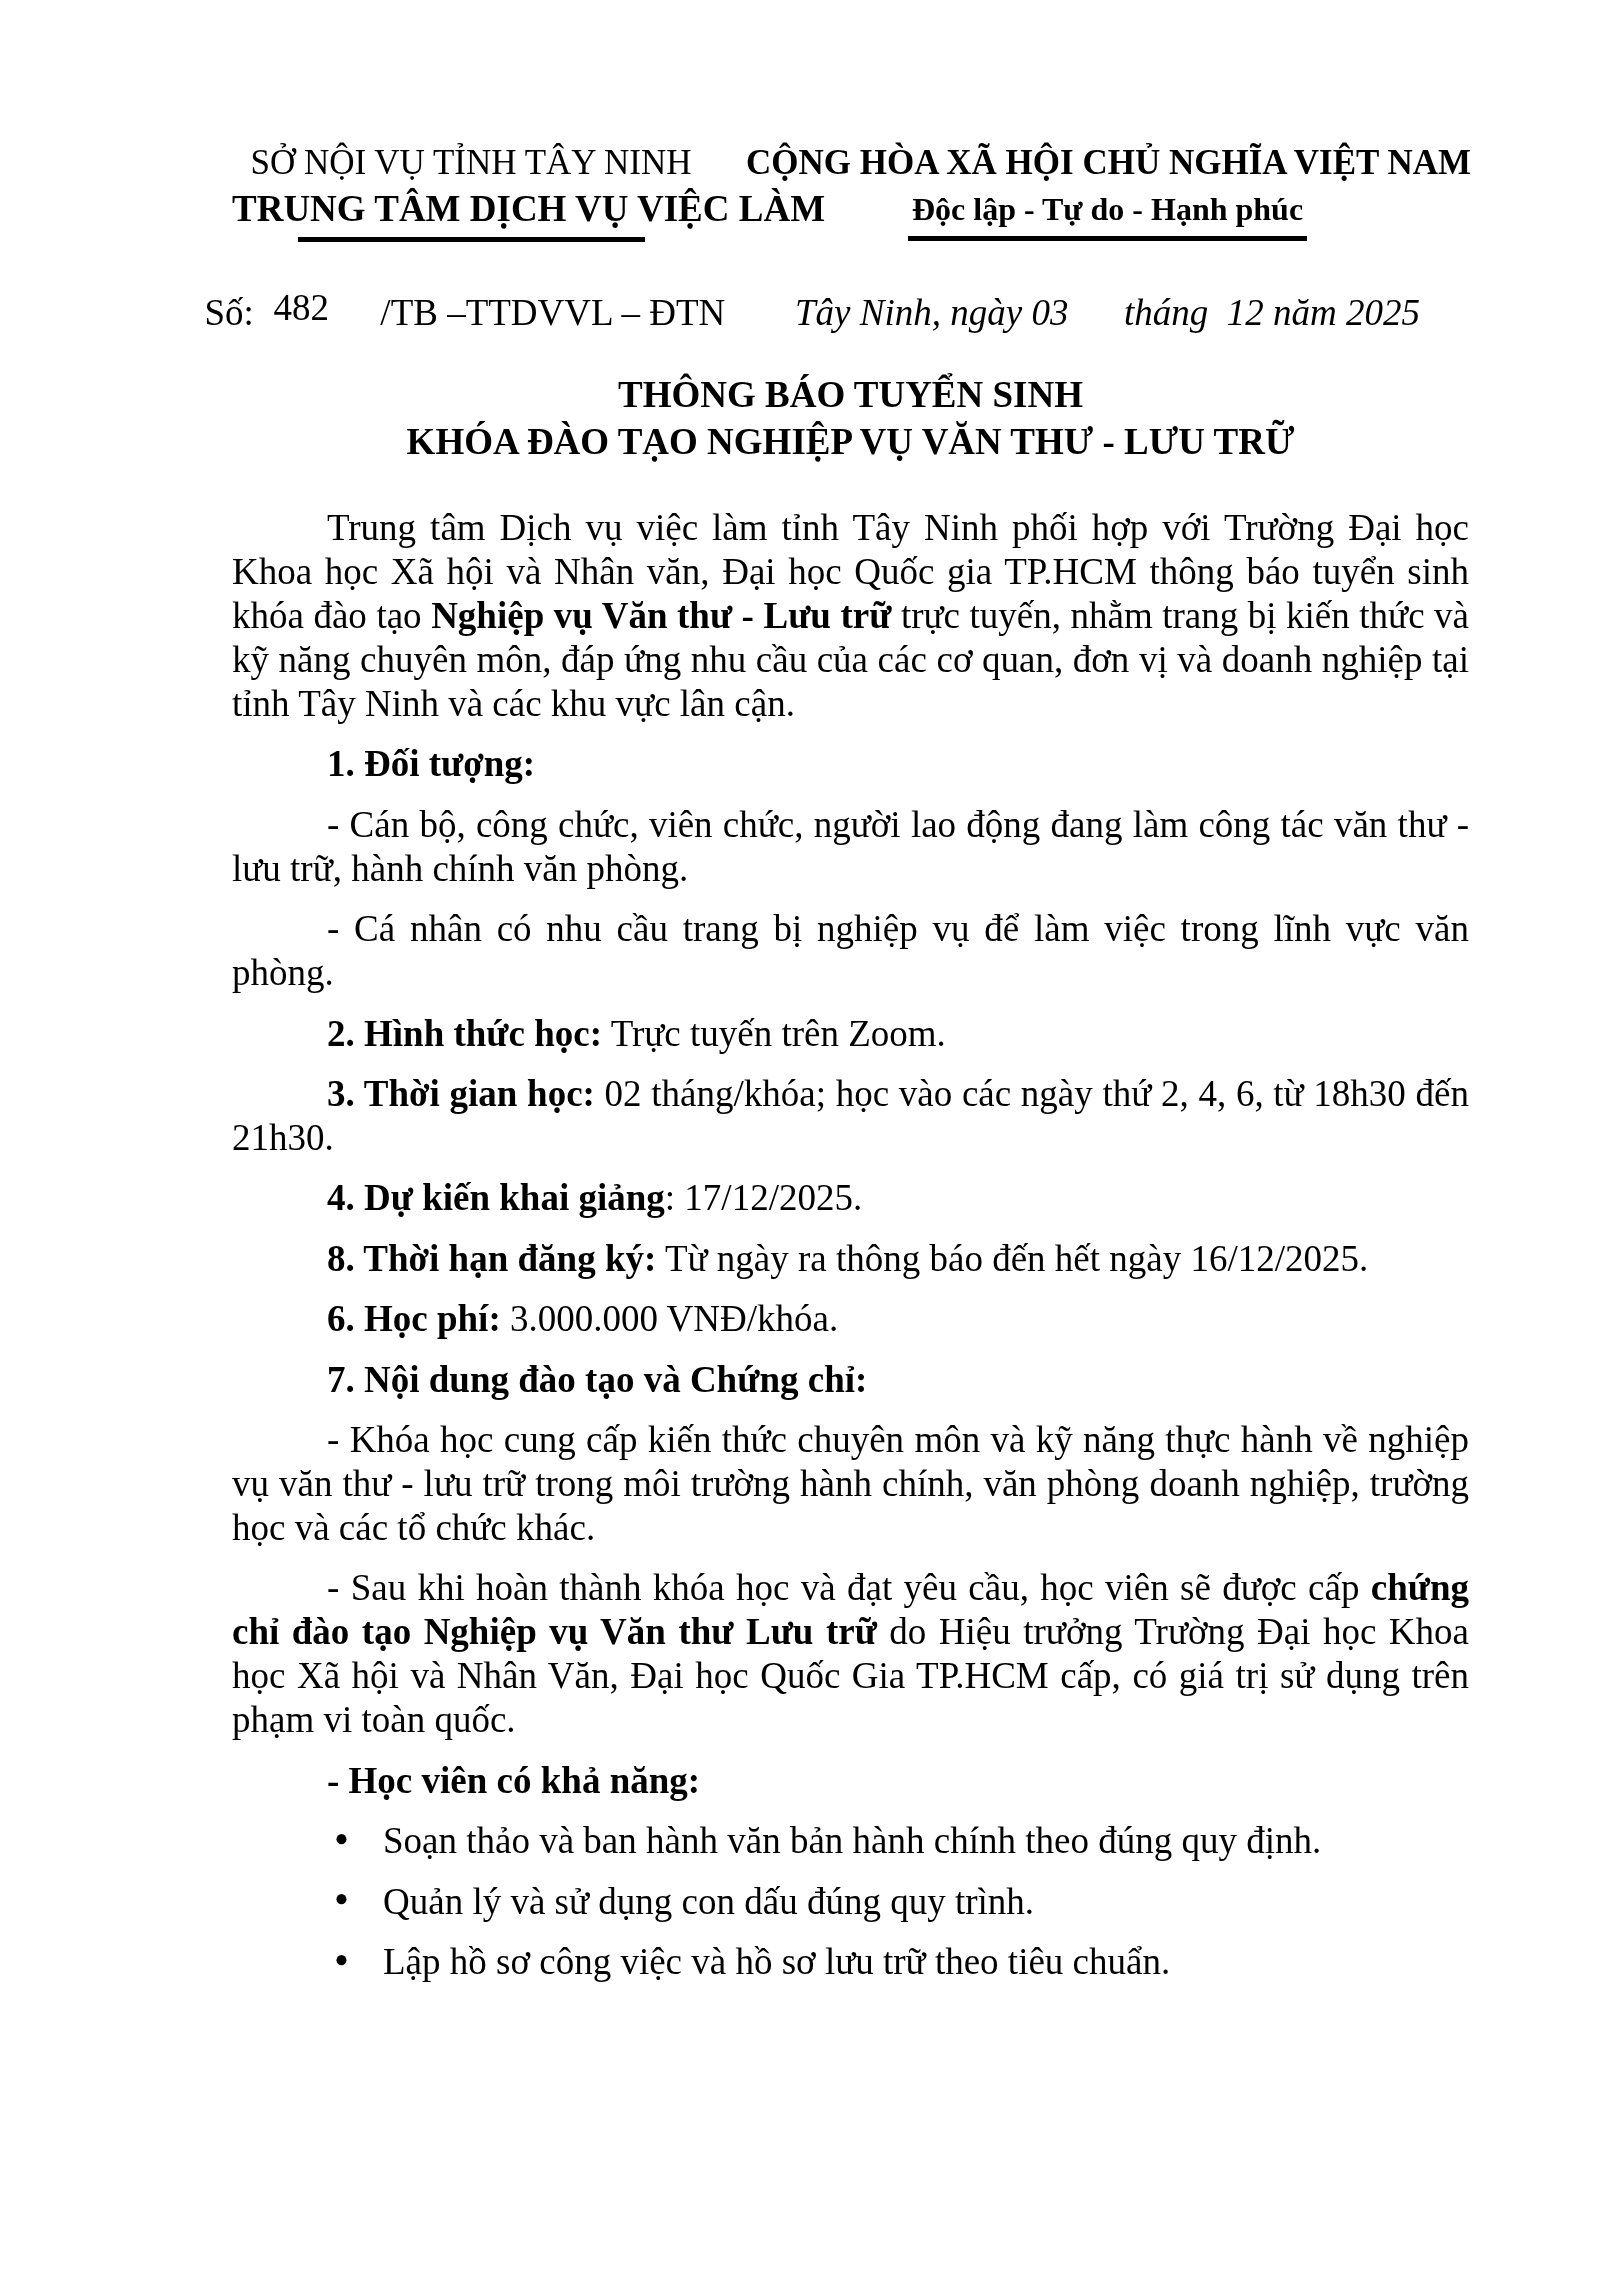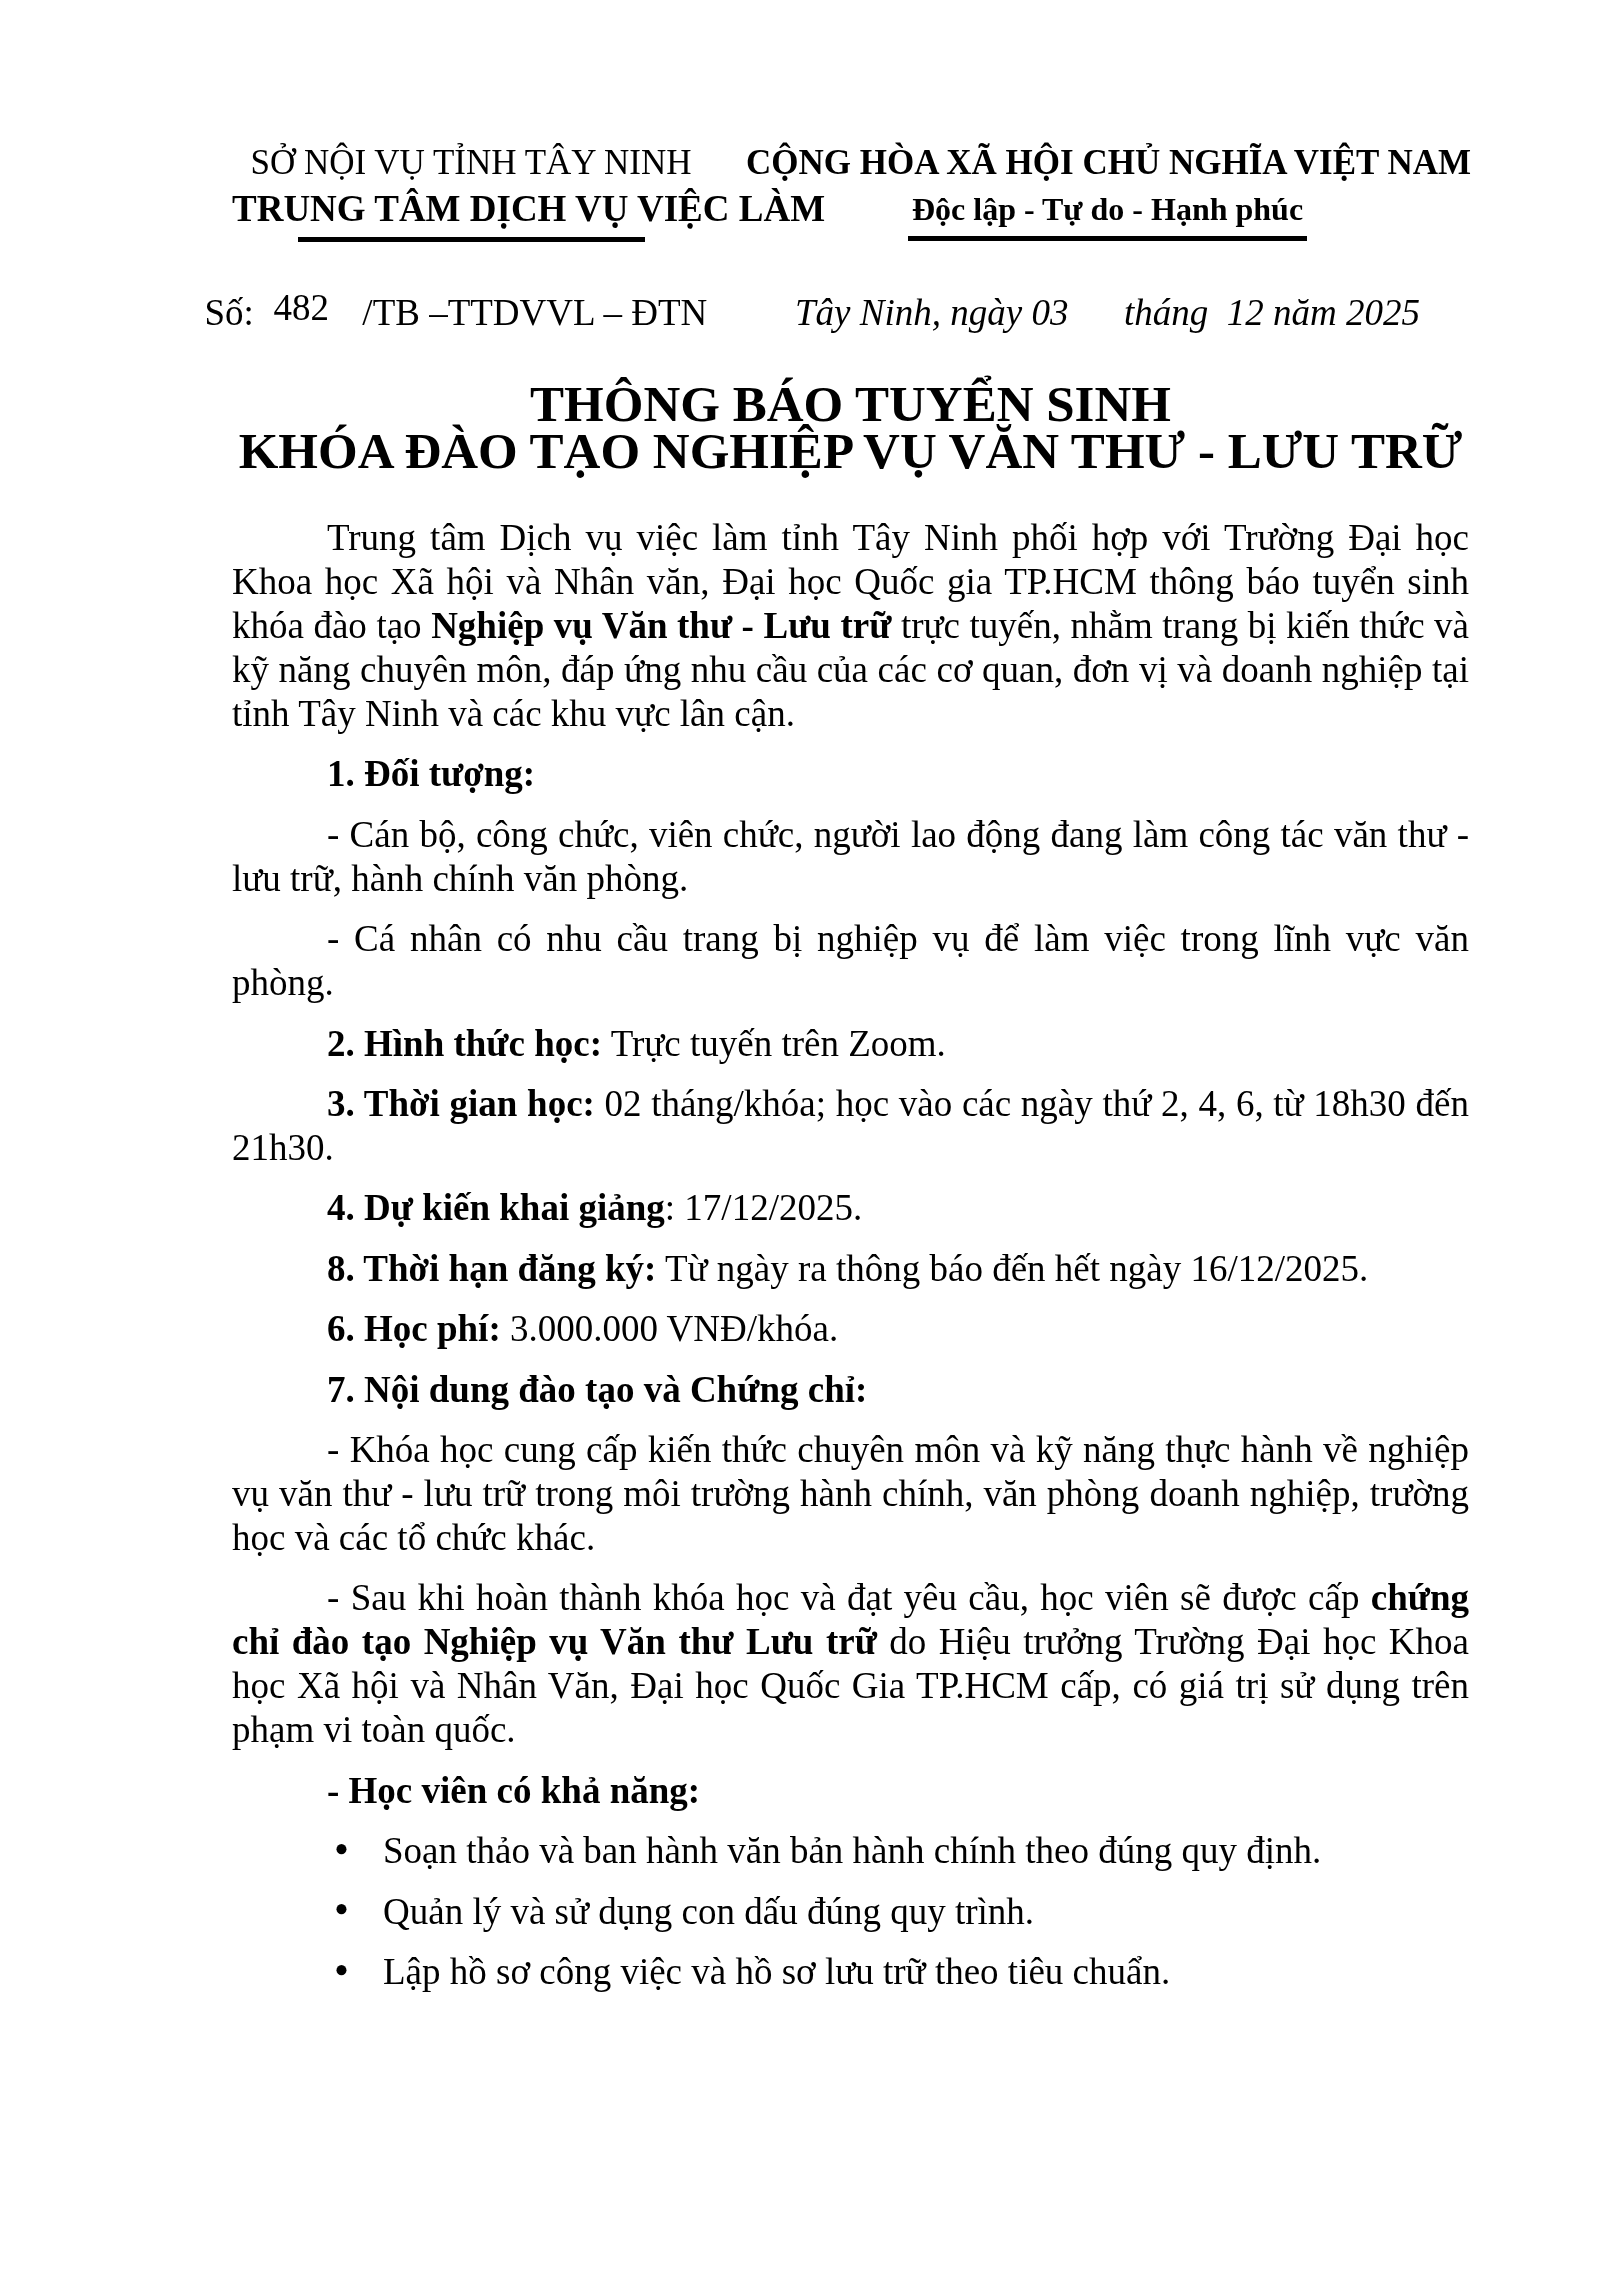--- a/index.html
+++ b/index.html
@@ -68,33 +68,33 @@
     margin-top: 49px;
     font-size: 37px;
     line-height: 43px;
   }
   .doc-no { margin-left: -27.5px; white-space: nowrap; }
   .doc-no-value {
     display: inline-block;
     margin-left: 10.5px;
     transform: translateY(-5.2px);
   }
-  .doc-no-suffix { margin-left: 24px; }
+  .doc-no-suffix { margin-left: 42px; }
   .dateline {
     width: 723px;
     text-align: center;
     font-style: italic;
     white-space: pre;
   }
   
   .title {
-    margin-top: 47px;
+    margin-top: 37px;
     text-align: center;
     font-weight: bold;
-    font-size: 51px;
+    font-size: 37px;
     line-height: 47px;
   }
   
   .body {
     margin-top: 41px;
     font-size: 37px;
     line-height: 44px;
     text-align: justify;
   }
   .body p {

